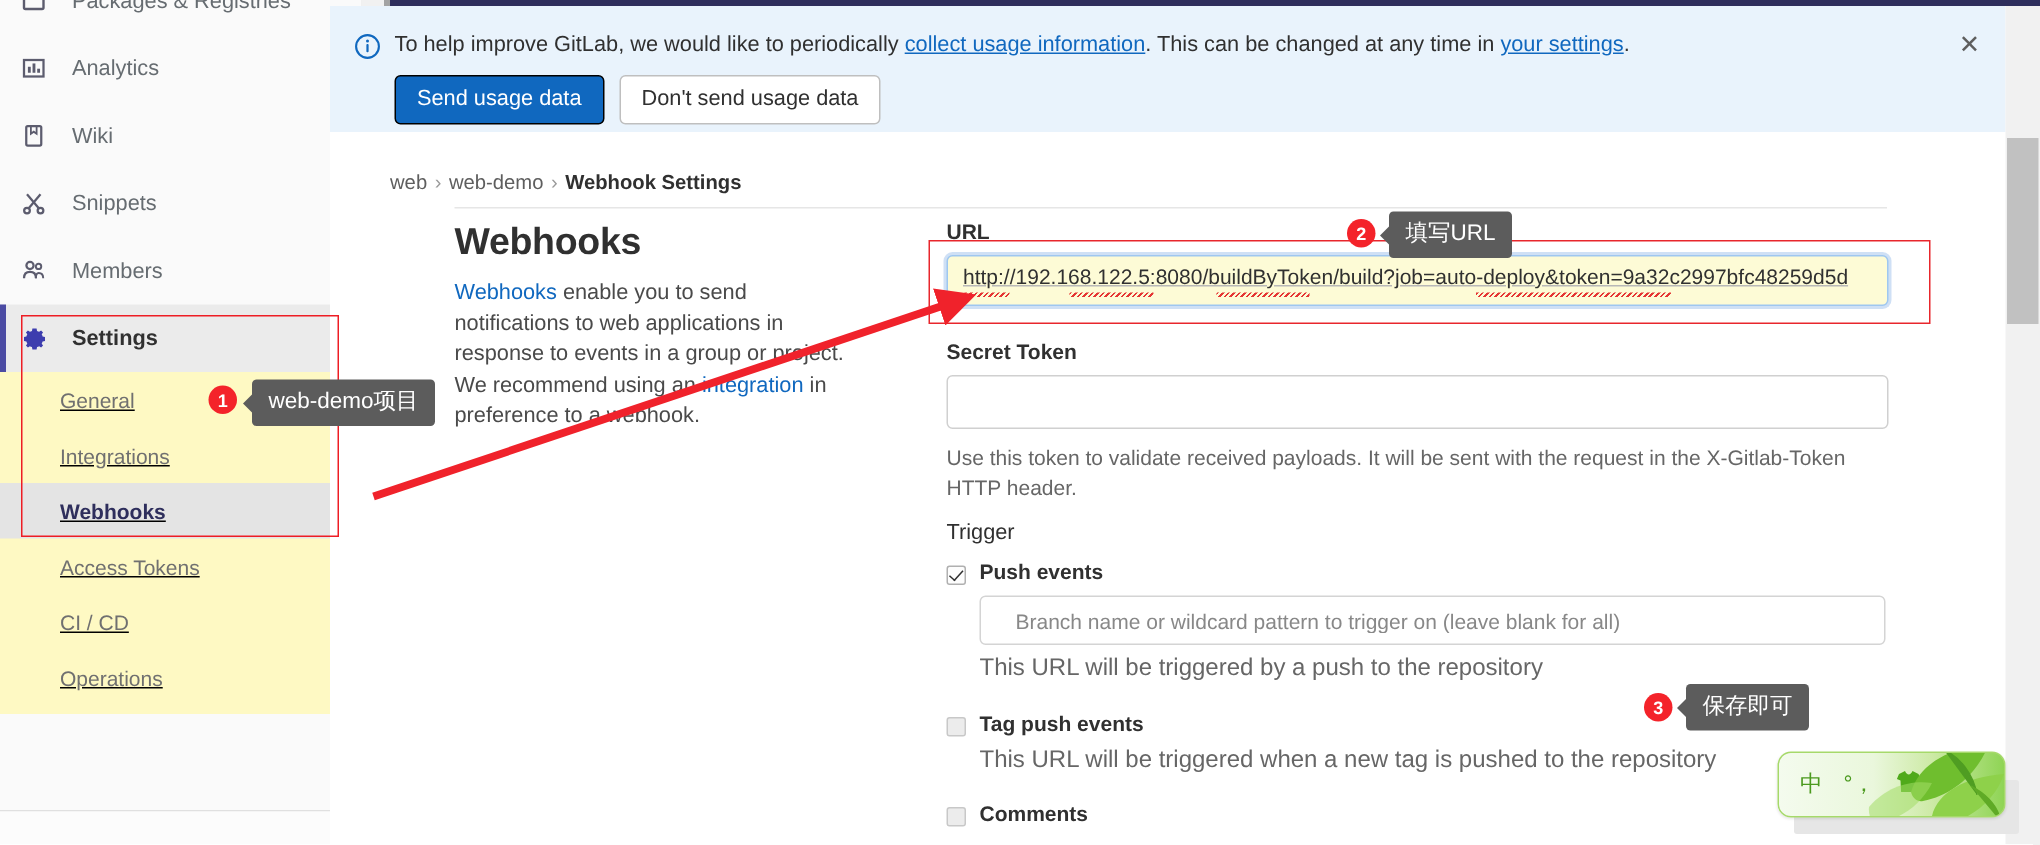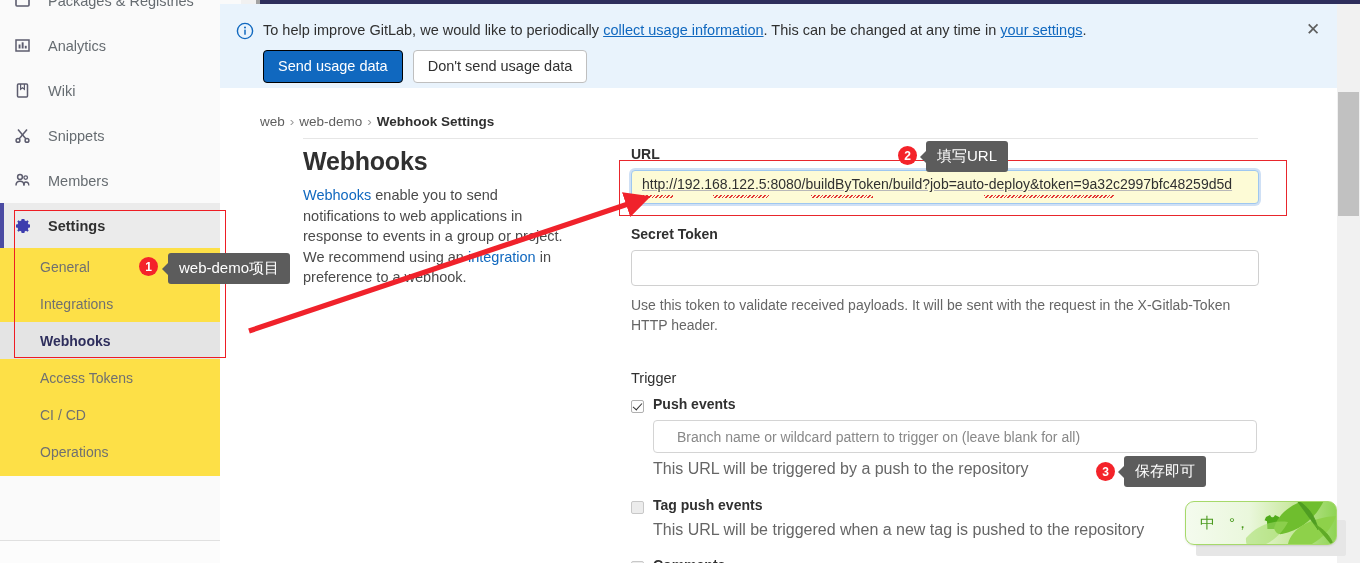--- a/index.html
+++ b/index.html
@@ -57,22 +57,23 @@
     background: #ebebeb;
     color: #303030;
     font-weight: 600;
   }
   .nav-item.active-parent .ico { color: #3d3dae; }
   .nav-item.active-parent::before {
     content: ""; position: absolute; left: 0; top: 0; bottom: 0;
     width: 4px; background: #4b4ba3;
   }
   .sub-list {
-    background: #fde047;
+    background: #fef9c3;
     padding: 0 0 6px 0;
+    text-decoration: underline;
   }
   .sub-item {
     display: flex; align-items: center;
     height: 37px;
     padding-left: 40px;
     font-size: 14px;
     color: #707070;
     cursor: pointer;
   }
   .sub-item.selected {
@@ -254,21 +255,21 @@
     opacity: 0.95;
   }
   .helptext {
     font-size: 14px; color: #666; line-height: 20px;
     margin-top: 9px;
     width: 600px;
   }
   .spacer-24 { height: 22px; }
 
   .trigger-label {
-    font-size: 14.5px; color: #303030; margin-top: 35px; margin-bottom: 10px;
+    font-size: 14.5px; color: #303030; margin-top: 12px; margin-bottom: 10px;
     display:block;
   }
   .chk-row {
     display: flex; align-items: flex-end;
     margin-top: 0;
   }
   .chk {
     width: 13px; height: 13px; flex: 0 0 13px;
     margin-right: 9px; margin-top: 2px;
     border: 1px solid #b0b0b0;

